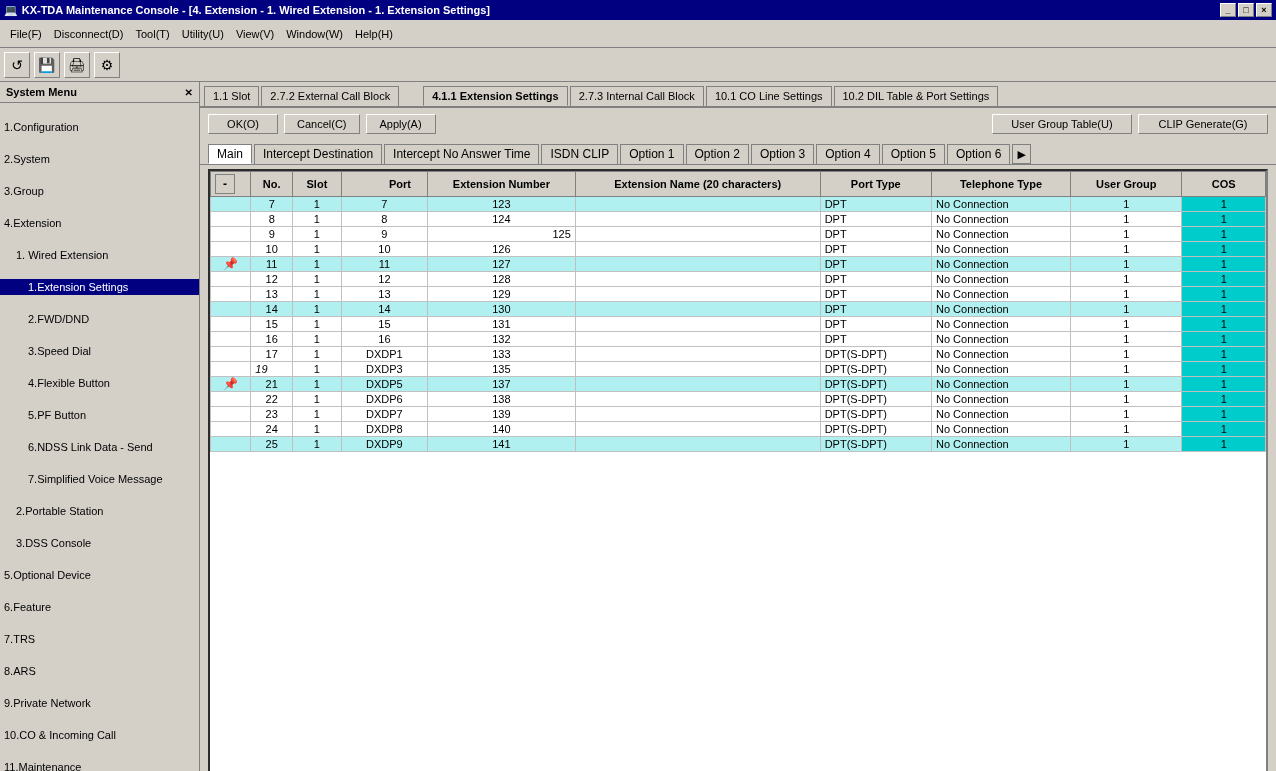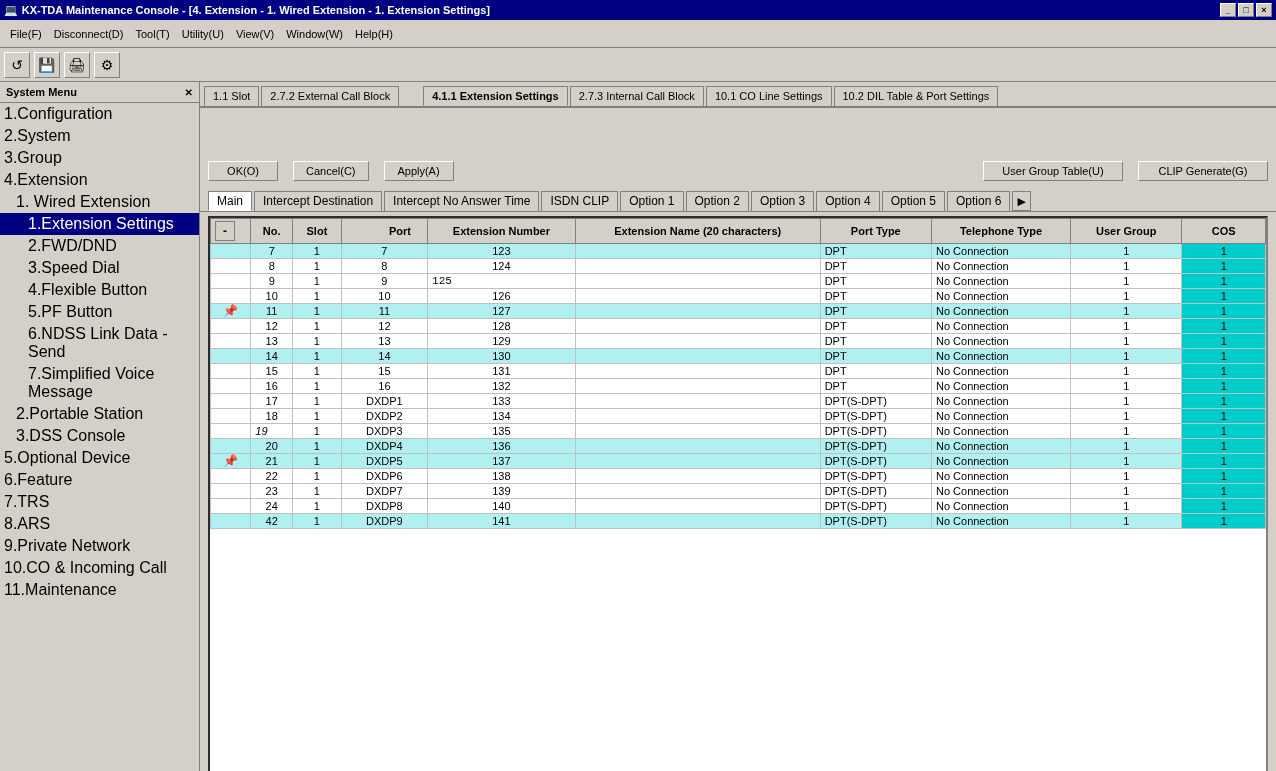--- a/index.html
+++ b/index.html
@@ -19,35 +19,35 @@
     .toolbar { background: #d4d0c8; height: 34px; display: flex; align-items: center; padding: 2px 4px; border-bottom: 1px solid #808080; gap: 4px; }
     .toolbar-btn { width: 26px; height: 26px; background: #d4d0c8; border: 1px solid; border-color: #fff #808080 #808080 #fff; display: flex; align-items: center; justify-content: center; cursor: pointer; font-size: 14px; }
     
     
     .main-layout { display: flex; height: calc(771px - 76px); }
     
     
     .sidebar { width: 200px; background: #d4d0c8; border-right: 1px solid #808080; display: flex; flex-direction: column; overflow-y: auto; }
     .sidebar-title { background: #d4d0c8; padding: 4px 6px; font-weight: bold; font-size: 11px; display: flex; justify-content: space-between; align-items: center; border-bottom: 1px solid #808080; }
     .sidebar-close { cursor: pointer; font-size: 10px; }
-    .tree-item { padding: 2px 4px; cursor: pointer; font-size: 16px; display: flex; align-items: center; gap: 2px; }
+    .tree-item { padding: 2px 4px; cursor: pointer; font-size: 11px; display: flex; align-items: center; gap: 2px; margin-top: 16px; }
     .tree-item.selected { background: #000080; color: white; }
     .tree-item.indent1 { padding-left: 16px; }
     .tree-item.indent2 { padding-left: 28px; }
     
     
     .content { flex: 1; background: #d4d0c8; display: flex; flex-direction: column; overflow: hidden; }
     
     
     .top-tabs { display: flex; background: #d4d0c8; padding: 4px 4px 0; gap: 2px; border-bottom: 2px solid #808080; }
     .top-tab { padding: 3px 8px; background: #d4d0c8; border: 1px solid #808080; border-bottom: none; cursor: pointer; font-size: 11px; white-space: nowrap; }
     .top-tab.active { background: #d4d0c8; border-bottom: 1px solid #d4d0c8; font-weight: bold; z-index: 1; margin-left: 22px; }
     
     
-    .btn-area { display: flex; align-items: center; padding: 6px 8px; gap: 15px; margin-top: 47px; }
+    .btn-area { display: flex; align-items: center; padding: 6px 8px; gap: 6px; }
     .btn { padding: 3px 12px; background: #d4d0c8; border: 1px solid; border-color: #fff #808080 #808080 #fff; cursor: pointer; font-size: 11px; min-width: 70px; }
     .btn-right { margin-left: auto; }
     
     
     .inner-tabs { display: flex; background: #d4d0c8; padding: 4px 8px 0; gap: 2px; border-bottom: 1px solid #808080; }
     .inner-tab { padding: 2px 8px; background: #d4d0c8; border: 1px solid #808080; border-bottom: none; cursor: pointer; font-size: 12px; white-space: nowrap; }
     .inner-tab.active { background: #ffffff; border-bottom: 1px solid #ffffff; z-index: 1; }
     .inner-tab-more { padding: 2px 4px; border: 1px solid #808080; cursor: pointer; background: #d4d0c8; display: flex; align-items: center; }
     
     
@@ -206,21 +206,21 @@
               <td>DPT</td>
               <td>No Connection</td>
               <td style="text-align: center;">1</td>
               <td style="text-align: center; background: rgb(0, 204, 204);">1</td>
             </tr>
             <tr>
               <td style="width: 22px; padding: 0px; text-align: center;"></td>
               <td style="text-align: center;">9</td>
               <td style="text-align: center;">1</td>
               <td style="text-align: center;">9</td>
-              <td style="text-align: left; font-family: Liberation Mono, monospace;">125</td>
+              <td style="text-align: right;">125</td>
               <td></td>
               <td>DPT</td>
               <td>No Connection</td>
               <td style="text-align: center;">1</td>
               <td style="text-align: center; background: rgb(0, 204, 204);">1</td>
             </tr>
             <tr>
               <td style="width: 22px; padding: 0px; text-align: center;"></td>
               <td style="text-align: center;">10</td>
               <td style="text-align: center;">1</td>
@@ -311,55 +311,31 @@
               <td style="text-align: center;">DXDP1</td>
               <td style="text-align: center;">133</td>
               <td></td>
               <td>DPT(S-DPT)</td>
               <td>No Connection</td>
               <td style="text-align: center;">1</td>
               <td style="text-align: center; background: rgb(0, 204, 204);">1</td>
             </tr>
             <tr>
               <td style="width: 22px; padding: 0px; text-align: center;"></td>
-              <td style="text-align: center;">18</td>
-              <td style="text-align: center;">1</td>
-              <td style="text-align: center;">DXDP2</td>
-              <td style="text-align: center;">134</td>
-              <td></td>
-              <td>DPT(S-DPT)</td>
-              <td>No Connection</td>
-              <td style="text-align: center;">1</td>
-              <td style="text-align: center; background: rgb(0, 204, 204);">1</td>
-            </tr>
-            <tr>
-              <td style="width: 22px; padding: 0px; text-align: center;"></td>
               <td style=" font-style: italic;">19</td>
               <td style="text-align: center;">1</td>
               <td style="text-align: center;">DXDP3</td>
               <td style="text-align: center;">135</td>
               <td></td>
               <td>DPT(S-DPT)</td>
               <td>No Connection</td>
               <td style="text-align: center;">1</td>
               <td style="text-align: center; background: rgb(0, 204, 204);">1</td>
             </tr>
             <tr>
-              <td style="width: 22px; padding: 0px; text-align: center; background: rgb(176, 240, 240);"></td>
-              <td style="text-align: center; background: rgb(176, 240, 240);">20</td>
-              <td style="text-align: center; background: rgb(176, 240, 240);">1</td>
-              <td style="text-align: center; background: rgb(176, 240, 240);">DXDP4</td>
-              <td style="text-align: center; background: rgb(176, 240, 240);">136</td>
-              <td style="background: rgb(176, 240, 240);"></td>
-              <td style="background: rgb(176, 240, 240);">DPT(S-DPT)</td>
-              <td style="background: rgb(176, 240, 240);">No Connection</td>
-              <td style="text-align: center; background: rgb(176, 240, 240);">1</td>
-              <td style="text-align: center; background: rgb(0, 204, 204);">1</td>
-            </tr>
-            <tr>
               <td style="width: 22px; padding: 0px; text-align: center; background: rgb(176, 240, 240);"><span style="font-size:12px;">📌</span></td>
               <td style="text-align: center; background: rgb(176, 240, 240);">21</td>
               <td style="text-align: center; background: rgb(176, 240, 240);">1</td>
               <td style="text-align: center; background: rgb(176, 240, 240);">DXDP5</td>
               <td style="text-align: center; background: rgb(176, 240, 240);">137</td>
               <td style="background: rgb(176, 240, 240);"></td>
               <td style="background: rgb(176, 240, 240);">DPT(S-DPT)</td>
               <td style="background: rgb(176, 240, 240);">No Connection</td>
               <td style="text-align: center; background: rgb(176, 240, 240);">1</td>
               <td style="text-align: center; background: rgb(0, 204, 204);">1</td>
@@ -395,21 +371,21 @@
               <td style="text-align: center;">DXDP8</td>
               <td style="text-align: center;">140</td>
               <td></td>
               <td>DPT(S-DPT)</td>
               <td>No Connection</td>
               <td style="text-align: center;">1</td>
               <td style="text-align: center; background: rgb(0, 204, 204);">1</td>
             </tr>
             <tr>
               <td style="width: 22px; padding: 0px; text-align: center; background: rgb(176, 240, 240);"></td>
-              <td style="text-align: center; background: rgb(176, 240, 240);">42</td>
+              <td style="text-align: center; background: rgb(176, 240, 240);">25</td>
               <td style="text-align: center; background: rgb(176, 240, 240);">1</td>
               <td style="text-align: center; background: rgb(176, 240, 240);">DXDP9</td>
               <td style="text-align: center; background: rgb(176, 240, 240);">141</td>
               <td style="background: rgb(176, 240, 240);"></td>
               <td style="background: rgb(176, 240, 240);">DPT(S-DPT)</td>
               <td style="background: rgb(176, 240, 240);">No Connection</td>
               <td style="text-align: center; background: rgb(176, 240, 240);">1</td>
               <td style="text-align: center; background: rgb(0, 204, 204);">1</td>
             </tr>
           </tbody>

